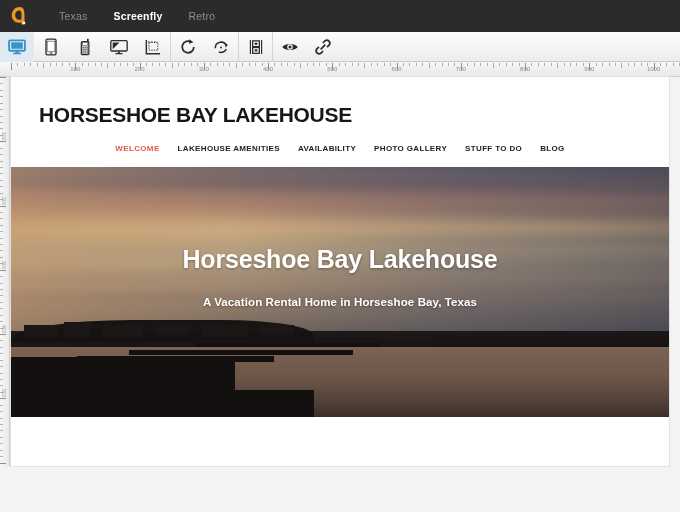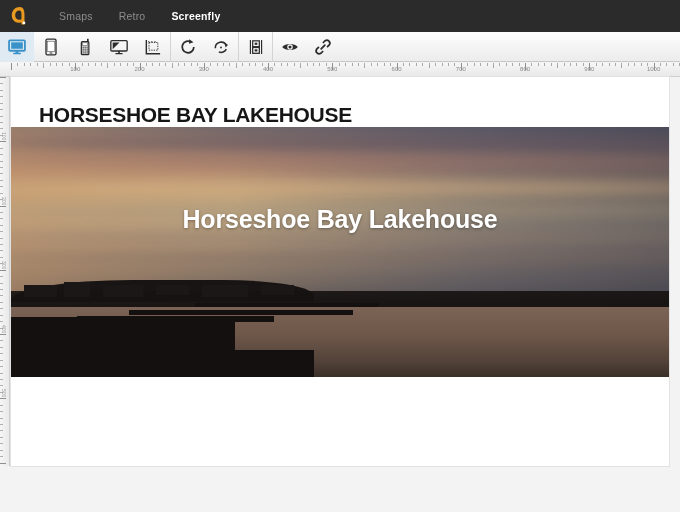--- a/index.html
+++ b/index.html
@@ -281,23 +281,23 @@
 
   <div class="topbar">
     <div class="brand-logo">
       <svg width="22" height="22" viewBox="0 0 24 24">
         <path d="M12 2.2C6.8 2.2 3 6 3 11.2c0 4.6 3.2 8.2 7.6 8.2 1.1 0 2.1-.2 2.9-.6v2.6h3.4V11.3C16.9 6.2 16.1 2.2 12 2.2z
                  M11.2 16.2c-2.6 0-4.5-2.1-4.5-5 0-3 1.9-5.2 4.6-5.2 1.6 0 2.3 1.3 2.3 4.1v5.4c-.7.5-1.5.7-2.4.7z" fill="#e8991f"></path>
         <circle cx="16.3" cy="19.6" r="1.5" fill="#ffffff"></circle>
       </svg>
     </div>
     <div class="tabs">
-      <div class="tab">Smaps</div>
+      <div class="tab">Texas</div>
+      <div class="tab active">Screenfly</div>
       <div class="tab">Retro</div>
-      <div class="tab active">Screenfly</div>
     </div>
   </div>
 
   <div class="toolbar">
 
     <div class="tool active">
       <svg width="20" height="20" viewBox="0 0 24 24">
         <rect x="2.5" y="4" width="19" height="12.5" rx="1.2" fill="none" stroke="#3a92c8" stroke-width="2.2"></rect>
         <rect x="5" y="6.4" width="14" height="7.7" fill="#3a92c8"></rect>
         <rect x="10.2" y="16.5" width="3.6" height="2.6" fill="#3a92c8"></rect>
@@ -588,20 +588,28 @@
       <div class="vlabel" style="top: 312.289px;">500</div>
     </div>
   <div class="gutter-left"></div>
 
   <div class="viewport">
 
     <div class="site-header">
       <div class="site-title">HORSESHOE BAY LAKEHOUSE</div>
     </div>
 
+    <div class="site-nav">
+      <div class="nav-item active">WELCOME</div>
+      <div class="nav-item">LAKEHOUSE AMENITIES</div>
+      <div class="nav-item">AVAILABILITY</div>
+      <div class="nav-item">PHOTO GALLERY</div>
+      <div class="nav-item">STUFF TO DO</div>
+      <div class="nav-item">BLOG</div>
+    </div>
 
     <div class="hero">
       <div class="hero-photo">
         <div class="sky">
           <div class="cloudband" style="top:6%;  height:11px; background:#5e5360;"></div>
           <div class="cloudband" style="top:16%; height:9px;  background:#a3766a;"></div>
           <div class="cloudband" style="top:30%; height:13px; background:#d8b388; opacity:0.45;"></div>
           <div class="cloudband" style="top:44%; height:10px; background:#9e8a72;"></div>
           <div class="cloudband" style="top:58%; height:12px; background:#8e7a6a; opacity:0.4;"></div>
           <div class="cloudband" style="top:70%; height:8px;  background:#7d6a5e;"></div>
@@ -621,18 +629,19 @@
         <div class="dock" style="left:0%;  bottom:10%; width:34%; height:14%;"></div>
         <div class="dock" style="left:4%;  bottom:18%; width:26%; height:3%;"></div>
         <div class="dock" style="left:10%; bottom:22%; width:30%; height:2.4%;"></div>
         <div class="dock" style="left:18%; bottom:25%; width:34%; height:2%;"></div>
         <div class="dock" style="left:28%; bottom:28%; width:28%; height:1.8%;"></div>
         <div class="dock" style="left:0%;  bottom:0%;  width:46%; height:11%;"></div>
       </div>
 
       <div class="hero-text">
         <div class="hero-title">Horseshoe Bay Lakehouse</div>
+        <div class="hero-sub">A Vacation Rental Home in Horseshoe Bay, Texas</div>
       </div>
     </div>
   </div>
 
 
 </div>
 
 </body></html>

